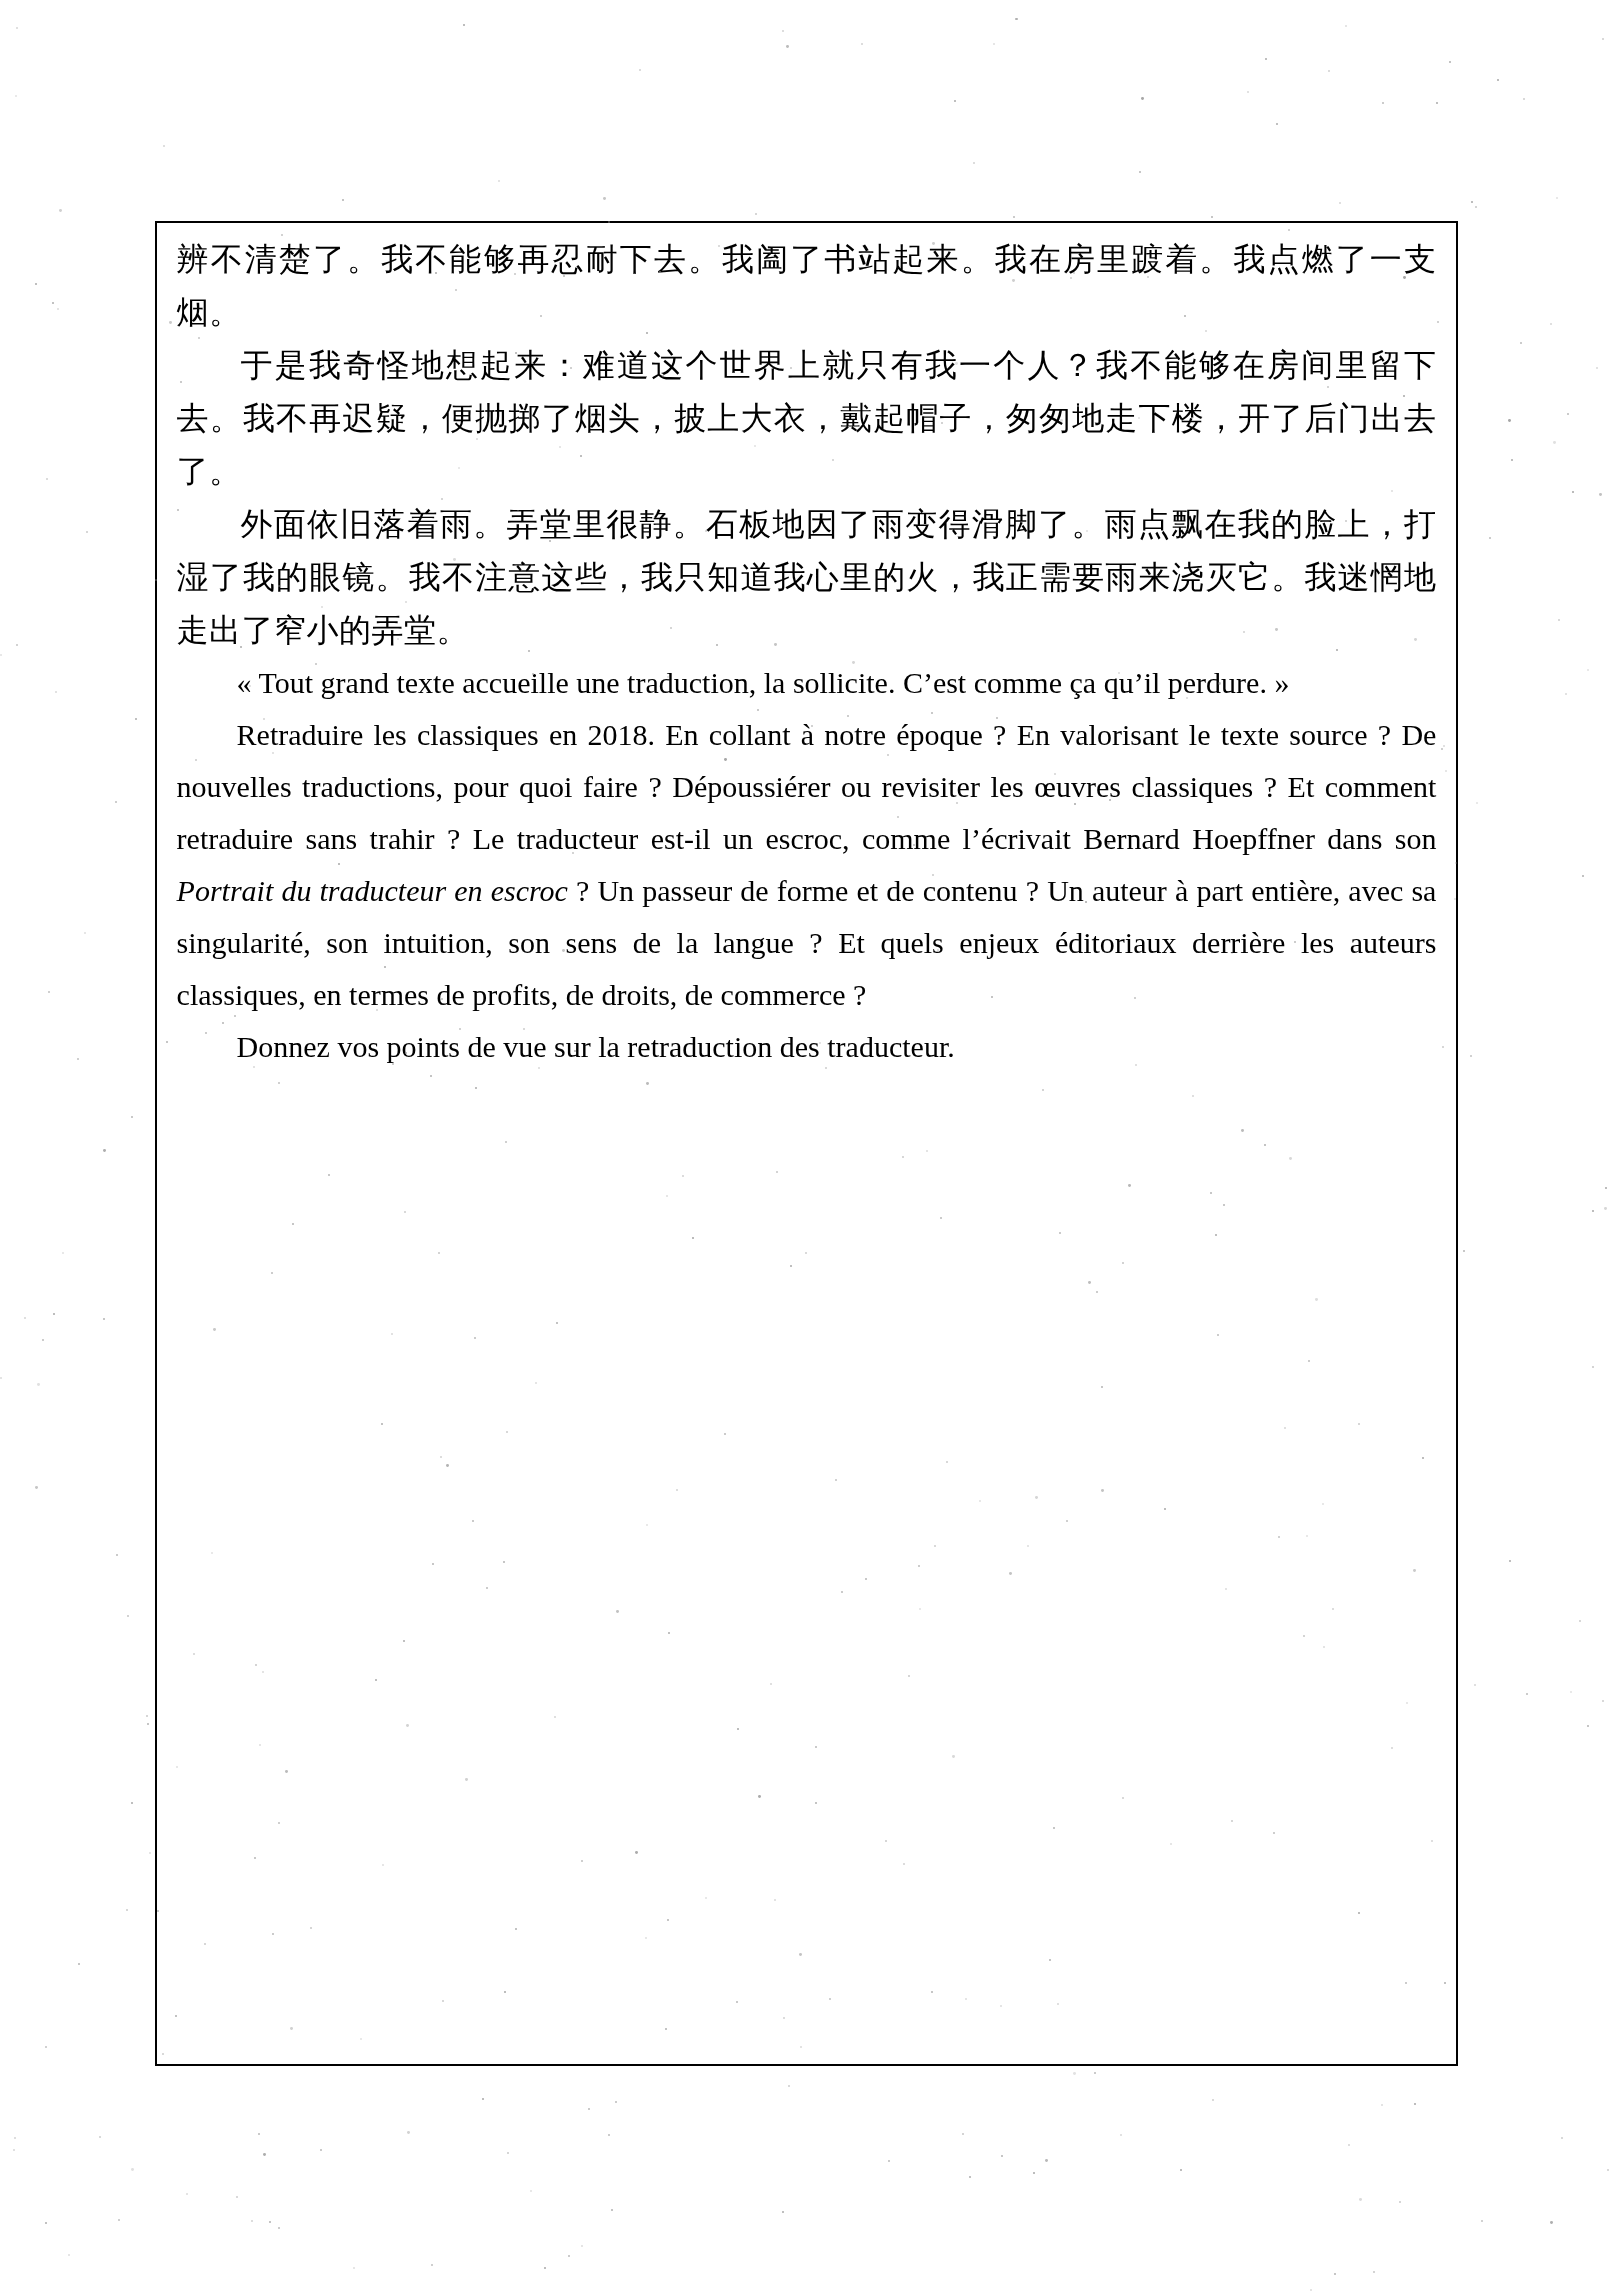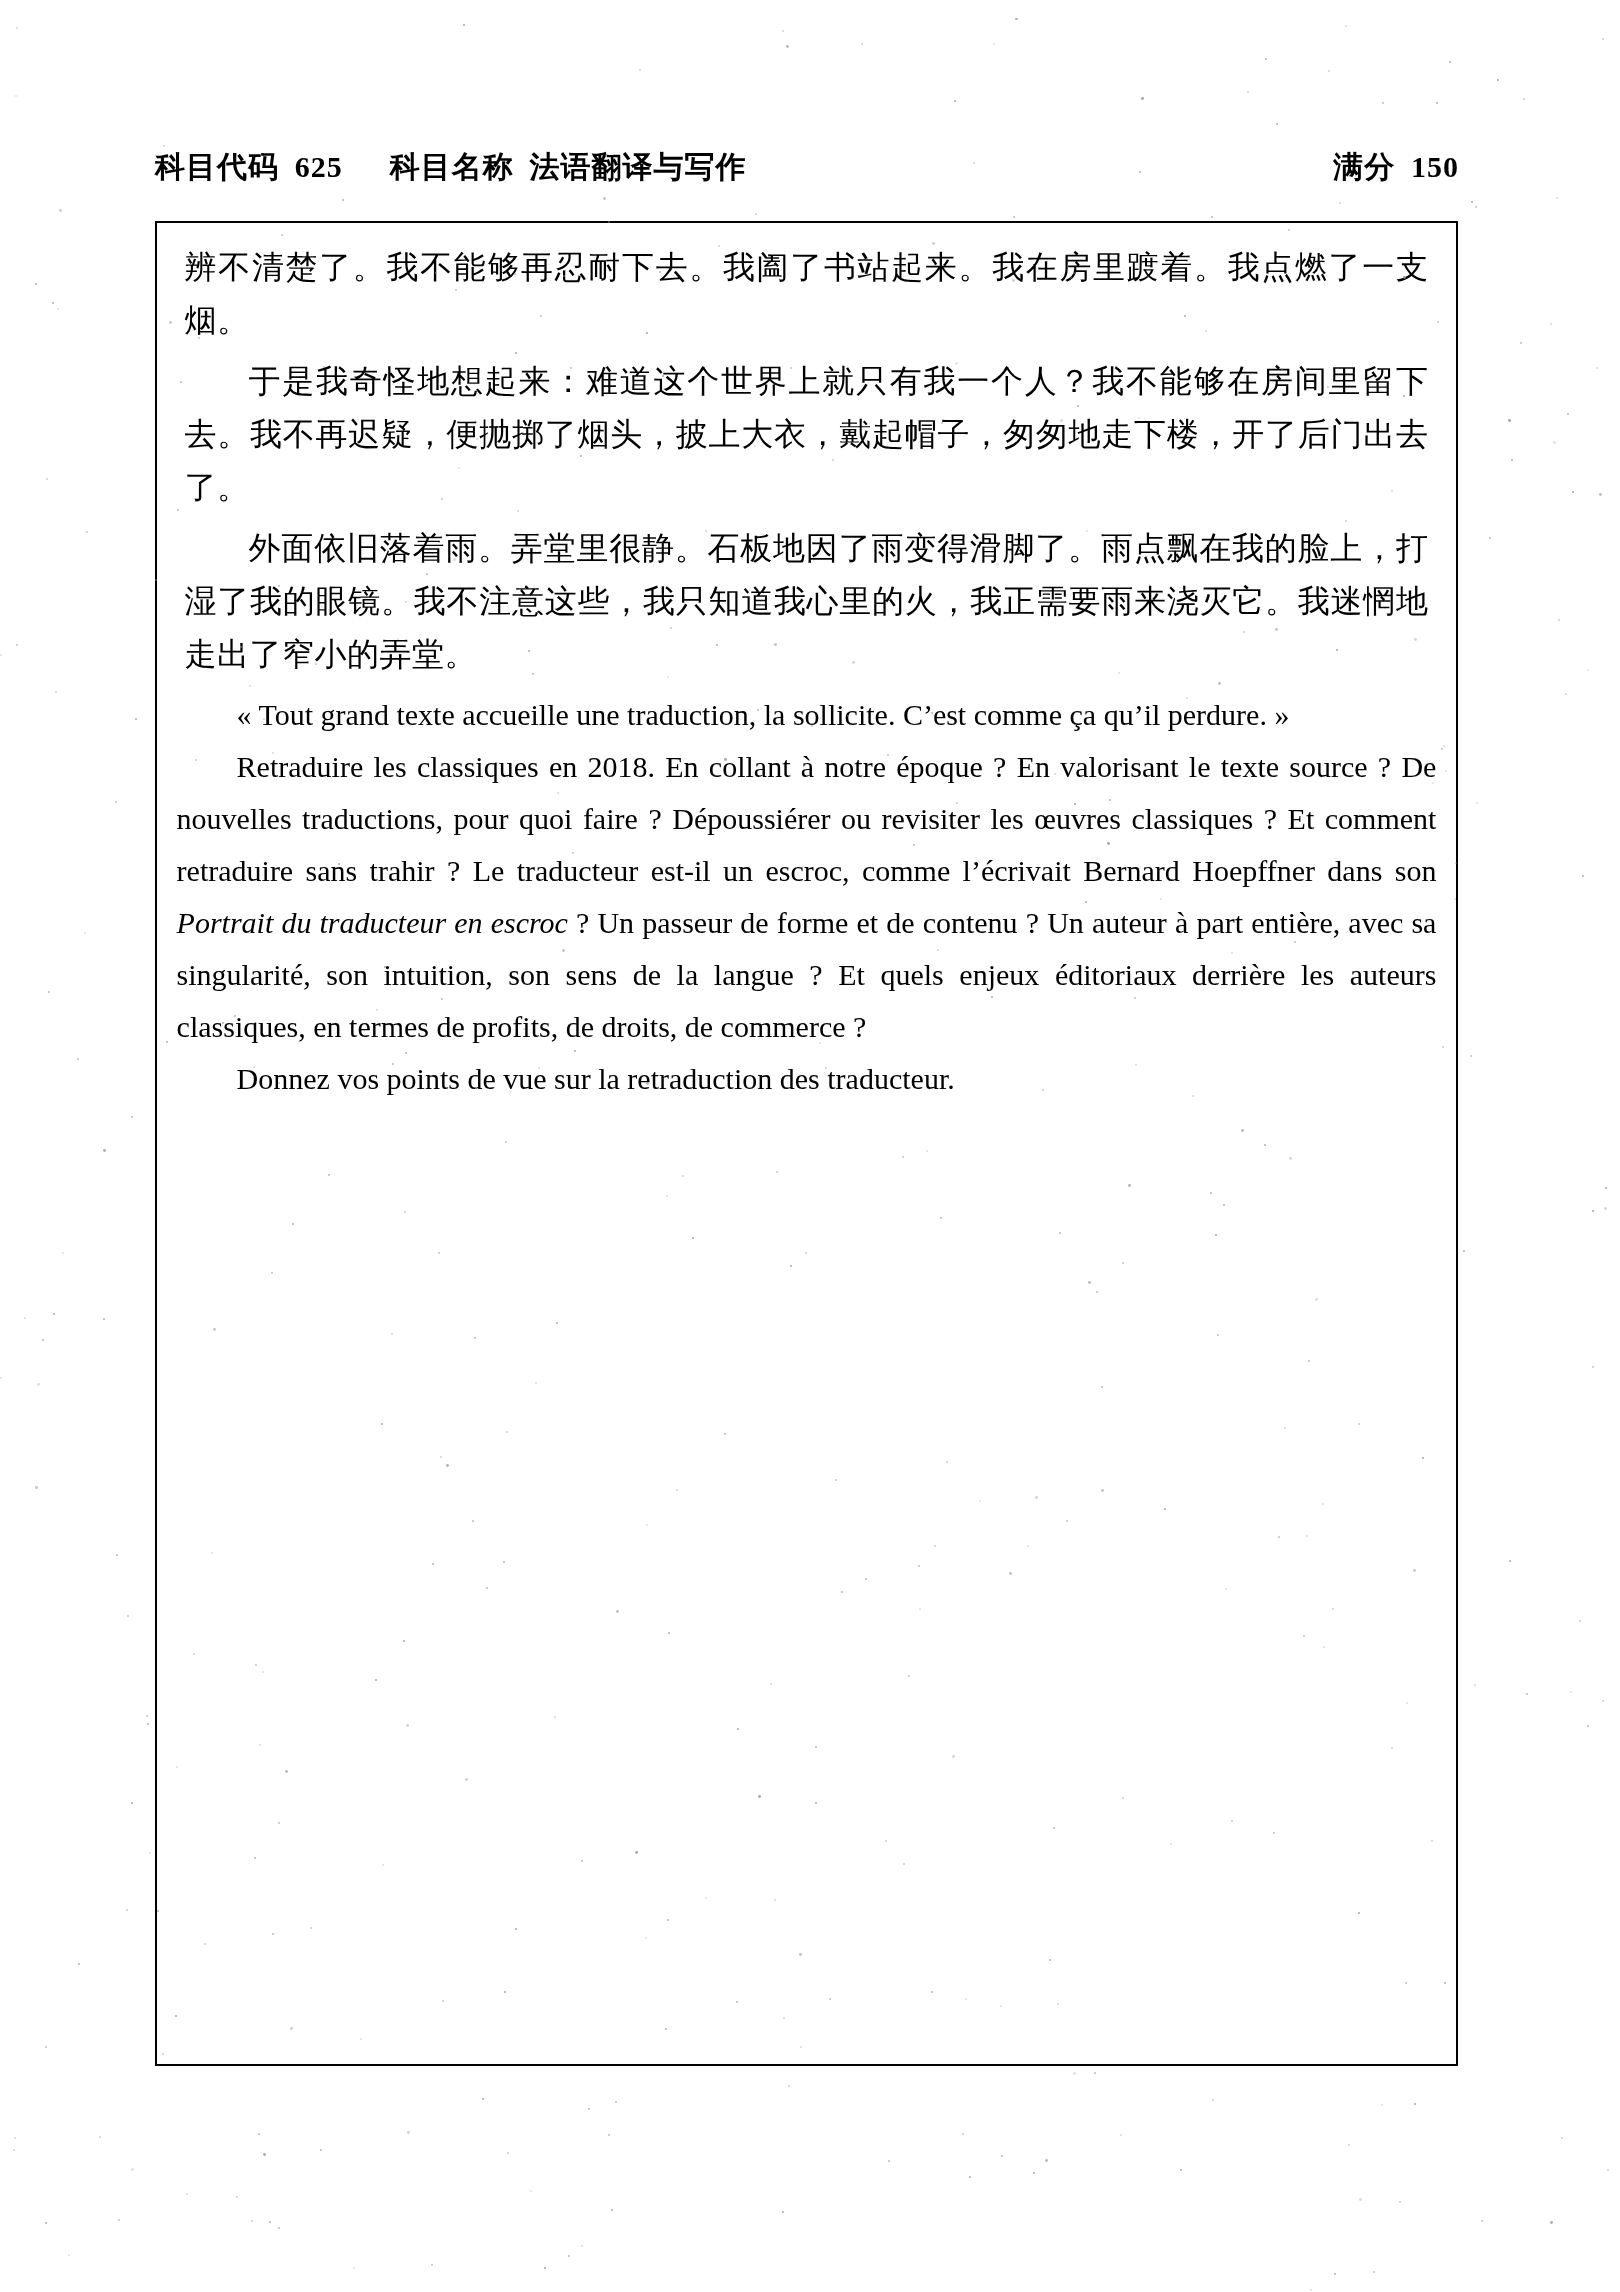--- a/index.html
+++ b/index.html
@@ -69,21 +69,21 @@
   .cn-block {
     font-family: "DejaVu Sans", "Liberation Sans", sans-serif;
     font-size: 32px;
     line-height: 53px;
     text-align: justify;
     text-justify: inter-character;
     letter-spacing: 0.5px;
     margin: 0;
   }
   .cn-block p {
-    margin: 8px;
+    margin: 0;
     text-indent: 2em;
   }
   .cn-block p.no-indent { text-indent: 0; }
 
   
   .section-heading {
     font-family: "Liberation Serif", "DejaVu Serif", serif;
     font-weight: bold;
     font-size: 34px;
     line-height: 53px;
@@ -540,33 +540,20 @@
       <div class="spk" style="width: 2px; height: 2px; left: 754px; top: 445px; opacity: 0.28; background: rgb(142, 142, 142);"></div>
       <div class="spk" style="width: 2.9px; height: 2.9px; left: 1550px; top: 2221px; opacity: 0.71; background: rgb(142, 142, 142);"></div>
       <div class="spk" style="width: 2px; height: 2px; left: 1345px; top: 24.5px; opacity: 0.31; background: rgb(142, 142, 142);"></div>
       <div class="spk" style="width: 2px; height: 2px; left: 956px; top: 802px; opacity: 0.48; background: rgb(142, 142, 142);"></div>
       <div class="spk" style="width: 2px; height: 2px; left: 1049px; top: 1959px; opacity: 0.69; background: rgb(142, 142, 142);"></div>
       <div class="spk" style="width: 2.9px; height: 2.9px; left: 263px; top: 2153px; opacity: 0.72; background: rgb(142, 142, 142);"></div>
       <div class="spk" style="width: 2px; height: 2px; left: 1138px; top: 417px; opacity: 0.28; background: rgb(142, 142, 142);"></div>
       <div class="spk" style="width: 2px; height: 2px; left: 116px; top: 1554px; opacity: 0.62; background: rgb(142, 142, 142);"></div>
     </div>
 
-  <div id="doc-header">
-    <span class="h-label">科目代码</span>
-    <span class="gap-sm"></span>
-    <span class="h-value">625</span>
-    <span class="gap-md"></span>
-    <span class="h-label">科目名称</span>
-    <span class="gap-sm"></span>
-    <span class="h-label">法语翻译与写作</span>
-    <span class="spacer"></span>
-    <span class="h-label">满分</span>
-    <span class="gap-sm"></span>
-    <span class="h-value">150</span>
-  </div>
 
   <div id="content-box">
 
     <div class="cn-block">
       <p class="no-indent">辨不清楚了。我不能够再忍耐下去。我阖了书站起来。我在房里踱着。我点燃了一支烟。</p>
       <p>于是我奇怪地想起来：难道这个世界上就只有我一个人？我不能够在房间里留下去。我不再迟疑，便抛掷了烟头，披上大衣，戴起帽子，匆匆地走下楼，开了后门出去了。</p>
       <p>外面依旧落着雨。弄堂里很静。石板地因了雨变得滑脚了。雨点飘在我的脸上，打湿了我的眼镜。我不注意这些，我只知道我心里的火，我正需要雨来浇灭它。我迷惘地走出了窄小的弄堂。</p>
     </div>
 
 

